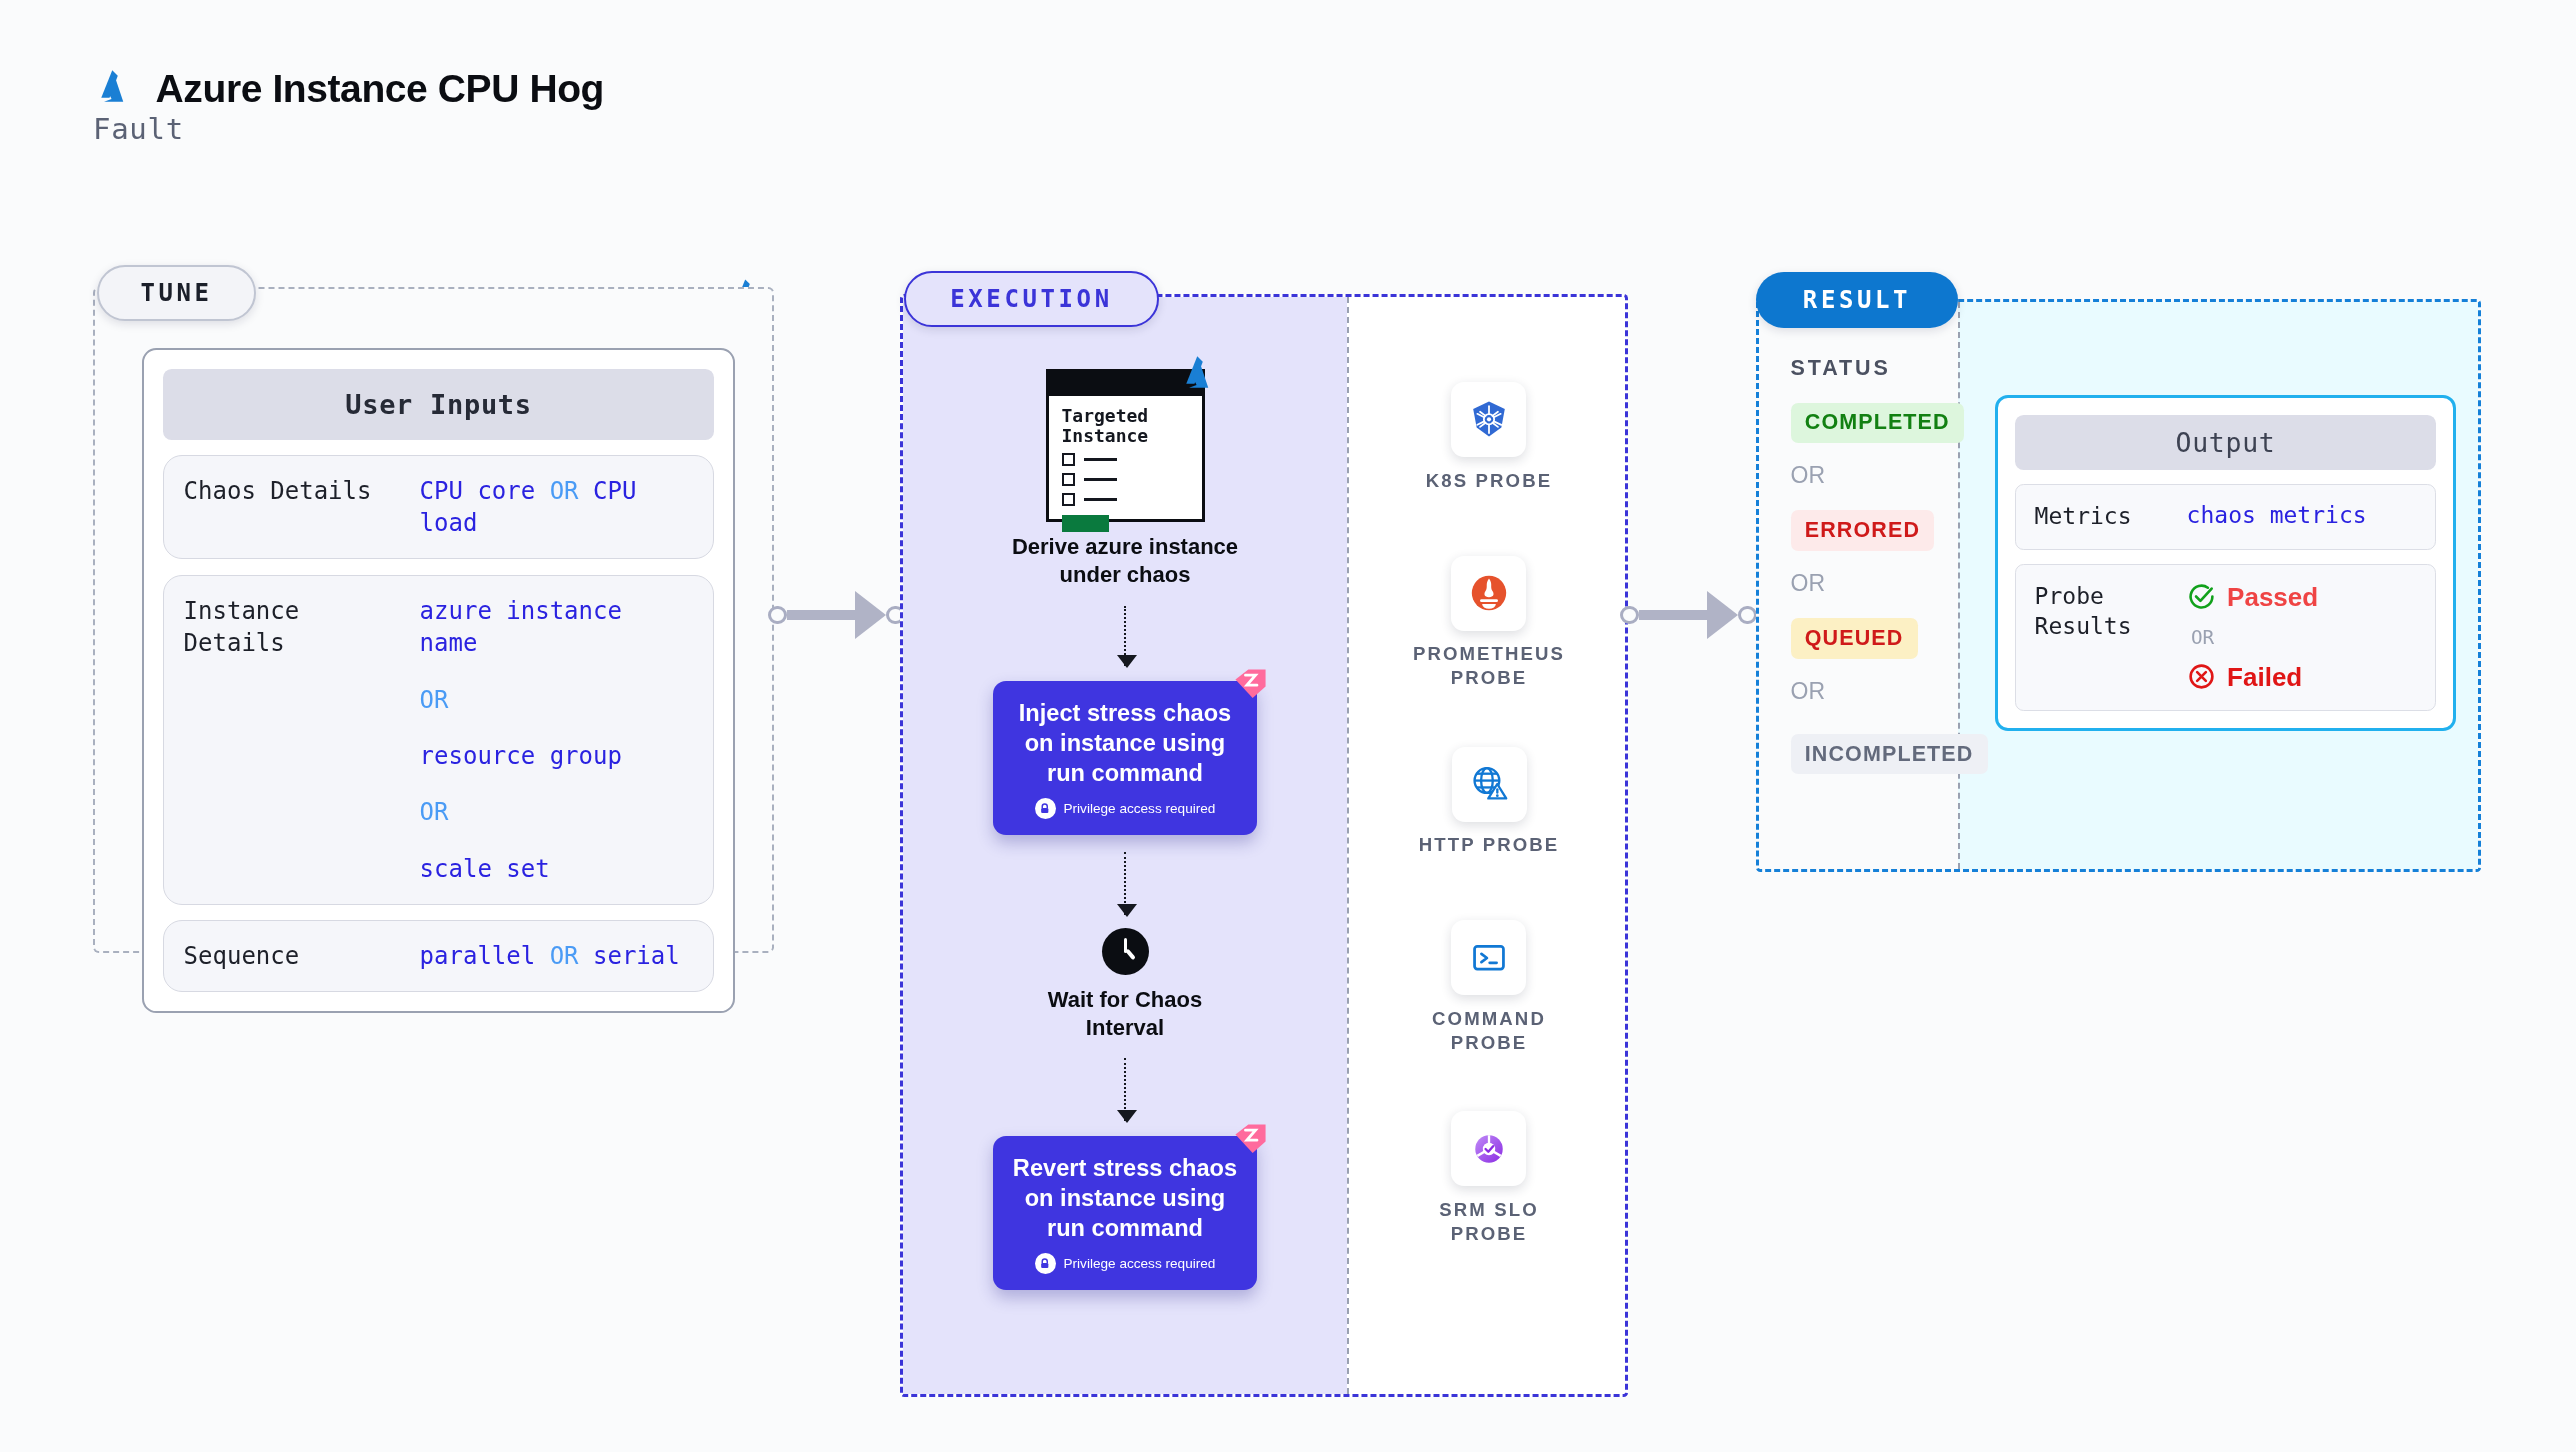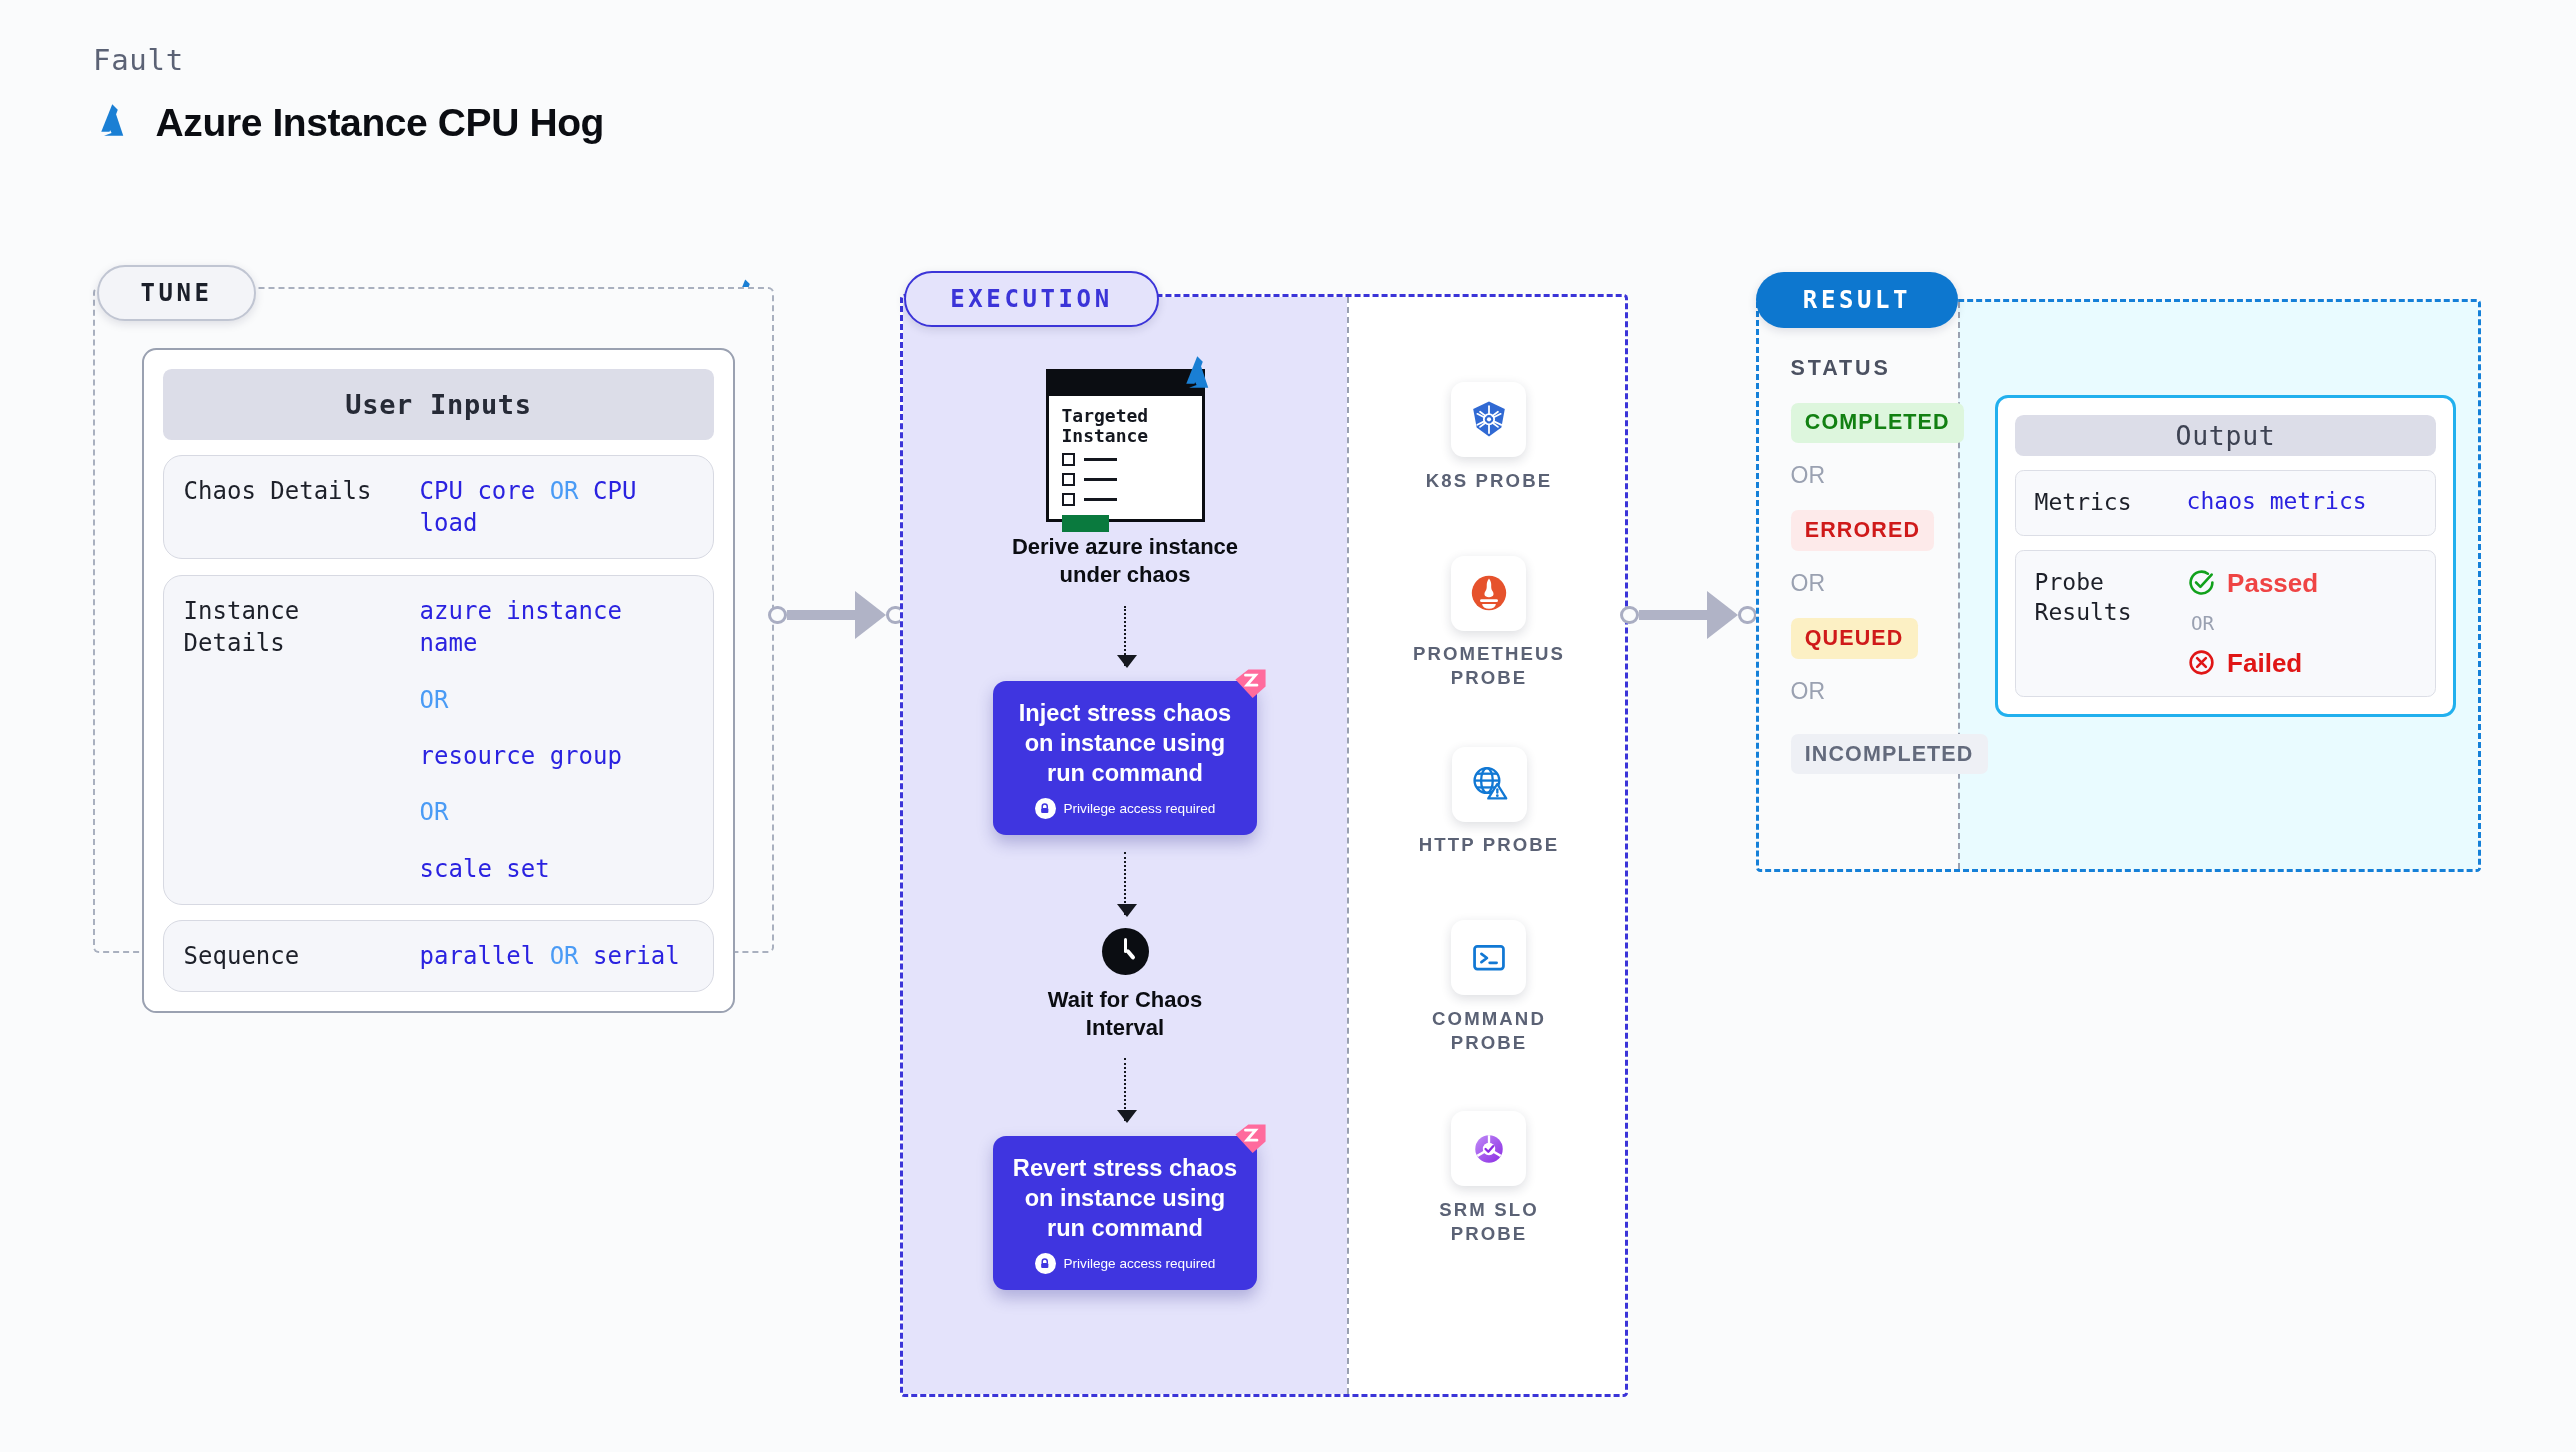--- a/index.html
+++ b/index.html
@@ -204,21 +204,21 @@
   .b-queued    { background: #fcf0c4; color: #cf1a1a; }
   .b-incomplete{ background: #eef0f5; color: #636a7c; margin-top: 29px; }
   .or-gray { margin-top: 18.6px; font-size: 23px; color: #9aa1b1; }
 
   #output-card {
     position: absolute; left: 236px; top: 93px; width: 461px;
     border: 3.6px solid #21b0ee; border-radius: 13px;
     background: #ffffff; padding: 17px;
   }
   #output-head {
-    background: #dcdde8; border-radius: 8.6px; text-align: center; padding: 5px 0;
+    background: #dcdde8; border-radius: 8.6px; text-align: center; padding: 12px 0;
     font-family: "DejaVu Sans Mono", monospace;
     font-size: 26.5px; color: #3d4252; letter-spacing: 0.7px;
   }
   .out-row {
     margin-top: 14.3px; border: 1.4px solid #dcdee6; border-radius: 8.6px;
     background: #f8f9fc; padding: 17px 18.6px; display: flex; align-items: flex-start;
   }
   .out-key {
     font-family: "DejaVu Sans Mono", monospace; font-size: 23px;
     color: #1d2029; width: 152px; flex: none; line-height: 1.3;
@@ -250,30 +250,30 @@
   #tune-dash-line {
     position: absolute; left: 255px; top: 292px; width: 501px; height: 0;
     border-top: 2.9px dashed #a9b0bf;
   }
   #azure-float { position: absolute; left: 729px; top: 276px; }
 </style>
 </head>
 <body>
 
 <div id="header">
-  <div id="fault-label">Fault</div>
   <div id="title-row">
     <span>
       <svg width="44" height="44" viewBox="0 0 64 64">
         <path d="M28 6 L12 46 L24 46 L36 14 Z" fill="#1a7fd4"></path>
         <path d="M30 10 L44 52 L16 52 L27 48 L22 38 Z" fill="#1a7fd4"></path>
       </svg>
     </span>
     <span id="page-title">Azure Instance CPU Hog</span>
   </div>
+  <div id="fault-label">Fault</div>
 </div>
 
 <div id="tune-dash-line"></div>
 <div class="panel-tag" id="tune-tag">TUNE</div>
 <div id="azure-float">
   <svg width="37" height="37" viewBox="0 0 64 64">
     <path d="M28 6 L12 46 L24 46 L36 14 Z" fill="#1a7fd4"></path>
     <path d="M30 10 L44 52 L16 52 L27 48 L22 38 Z" fill="#1a7fd4"></path>
   </svg>
 </div>

